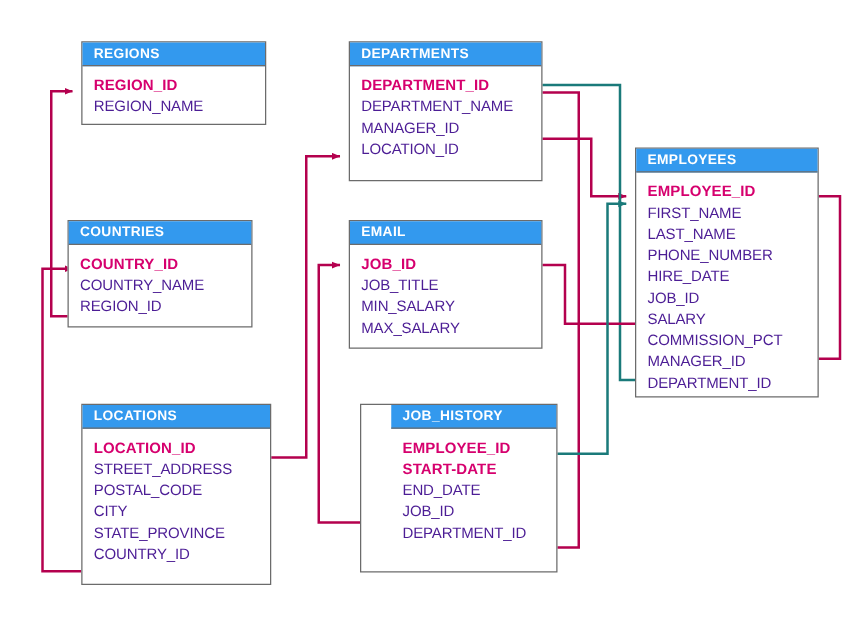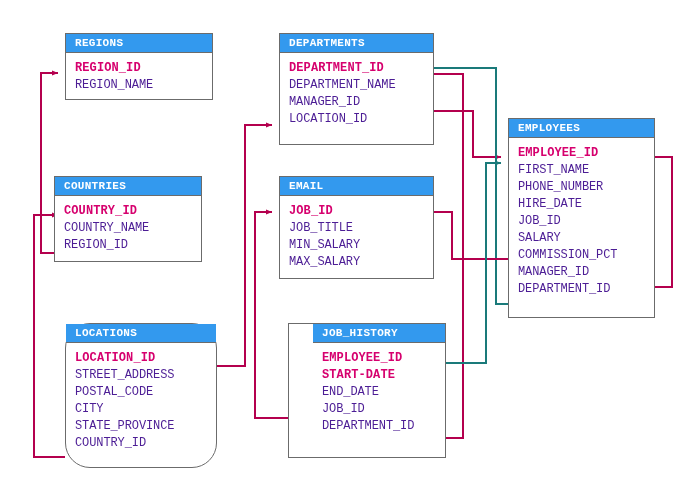--- a/index.html
+++ b/index.html
@@ -1,20 +1,20 @@
 <!DOCTYPE html>
 <html><head>
 <meta charset="utf-8">
 <style>
   html,body{margin:0;padding:0;background:#ffffff;}
   body{
     width:692px;height:497px;position:relative;overflow:hidden;
     font-family:"Liberation Sans","DejaVu Sans",sans-serif;
   }
-  #canvas{position:absolute;inset:0;width:601px;height:497px;font-family:Liberation Mono, monospace;}
+  #canvas{position:absolute;inset:0;width:601px;height:497px;}
   #wires{position:absolute;left:0;top:0;width:692px;height:497px;pointer-events:none;}
 
   .entity{
     position:absolute;
     background:#ffffff;
     border:1px solid #6b6b6b;
     box-sizing:border-box;
   }
   .entity-header{
     background:#3399ee;
@@ -103,20 +103,21 @@
           <div class="attr">DEPARTMENT_NAME</div>
           <div class="attr">MANAGER_ID</div>
           <div class="attr">LOCATION_ID</div>
         </div>
       </div>
       <div class="entity" style="left: 508px; top: 118px; width: 147px; height: 200px;">
         <div class="entity-header">EMPLOYEES</div>
         <div class="entity-body">
           <div class="attr key">EMPLOYEE_ID</div>
           <div class="attr">FIRST_NAME</div>
+          <div class="attr">LAST_NAME</div>
           <div class="attr">PHONE_NUMBER</div>
           <div class="attr">HIRE_DATE</div>
           <div class="attr">JOB_ID</div>
           <div class="attr">SALARY</div>
           <div class="attr">COMMISSION_PCT</div>
           <div class="attr">MANAGER_ID</div>
           <div class="attr">DEPARTMENT_ID</div>
         </div>
       </div>
       <div class="entity" style="left: 54px; top: 176px; width: 148px; height: 86px;">
@@ -129,21 +130,21 @@
       </div>
       <div class="entity" style="left: 279px; top: 176px; width: 155px; height: 103px;">
         <div class="entity-header">EMAIL</div>
         <div class="entity-body">
           <div class="attr key">JOB_ID</div>
           <div class="attr">JOB_TITLE</div>
           <div class="attr">MIN_SALARY</div>
           <div class="attr">MAX_SALARY</div>
         </div>
       </div>
-      <div class="entity" style="left: 65px; top: 323px; width: 152px; height: 145px; border-radius: 25px;">
+      <div class="entity" style="left: 65px; top: 323px; width: 152px; height: 145px;">
         <div class="entity-header">LOCATIONS</div>
         <div class="entity-body">
           <div class="attr key">LOCATION_ID</div>
           <div class="attr">STREET_ADDRESS</div>
           <div class="attr">POSTAL_CODE</div>
           <div class="attr">CITY</div>
           <div class="attr">STATE_PROVINCE</div>
           <div class="attr">COUNTRY_ID</div>
         </div>
       </div>

